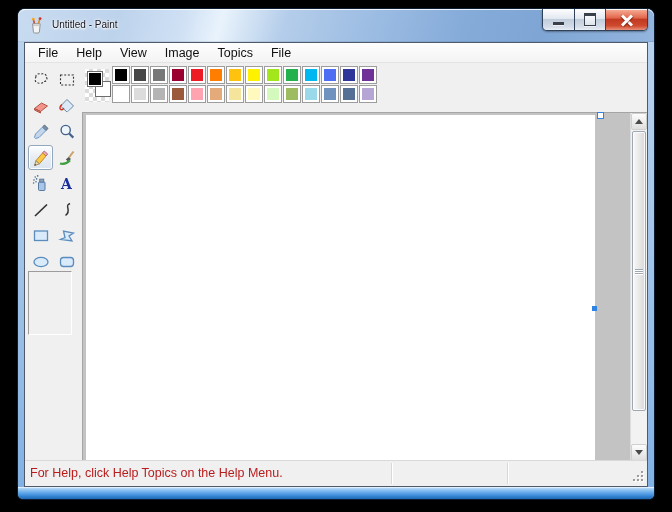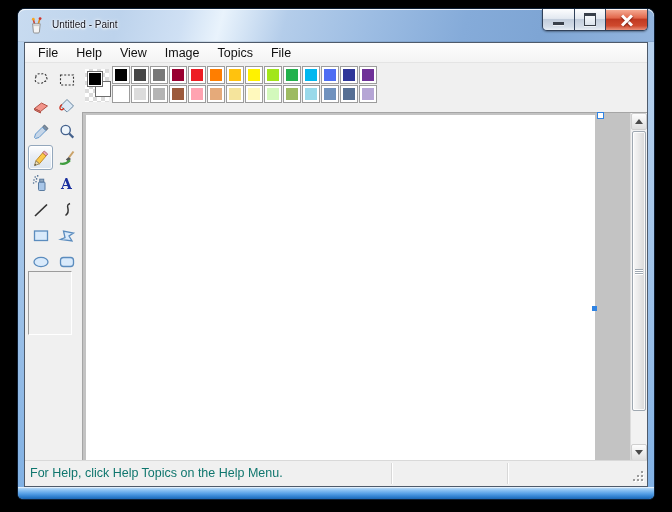--- a/index.html
+++ b/index.html
@@ -118,21 +118,21 @@
   .tri-down{width:0;height:0;border-left:4px solid transparent;border-right:4px solid transparent;border-top:5px solid #4a4a4a;}
   .scroll-thumb{
     position:absolute;left:1px;right:1px;top:18px;height:278px;border:1px solid #9fa8b1;border-radius:2px;
     background:linear-gradient(90deg,#f8f8f8,#e9e9e9 50%,#d8d8d8);box-shadow:inset 0 0 0 1px rgba(255,255,255,.8);
     display:flex;align-items:center;justify-content:center;
   }
   .thumb-grip{width:8px;}
   .thumb-grip i{display:block;height:1px;background:#9fa8b1;margin:1px 0;box-shadow:0 1px 0 #fff;}
   
   .statusbar{position:absolute;left:0;right:0;bottom:0;height:25px;background:#f0f0f0;border-top:1px solid #d9d9d9;}
-  .status-text{position:absolute;left:5px;top:0;height:32px;line-height:24px;font-size:12.5px;color:#0f766e;white-space:nowrap;}
+  .status-text{position:absolute;left:5px;top:0;height:32px;line-height:24px;font-size:12.5px;color:#b91c1c;white-space:nowrap;}
   .status-sep{position:absolute;top:2px;bottom:2px;width:1px;background:#d8d8d8;box-shadow:1px 0 0 #fff;}
   .sep1{left:366px;} .sep2{left:482px;}
   .grip{position:absolute;right:3px;bottom:3px;width:13px;height:13px;}
   .grip i{position:absolute;width:2px;height:2px;background:#9b9b9b;box-shadow:1px 1px 0 #fff;}
   .grip i:nth-child(1){right:1px;top:1px;}
   .grip i:nth-child(2){right:5px;top:5px;}
   .grip i:nth-child(3){right:1px;top:5px;}
   .grip i:nth-child(4){right:9px;top:9px;}
   .grip i:nth-child(5){right:5px;top:9px;}
   .grip i:nth-child(6){right:1px;top:9px;}

